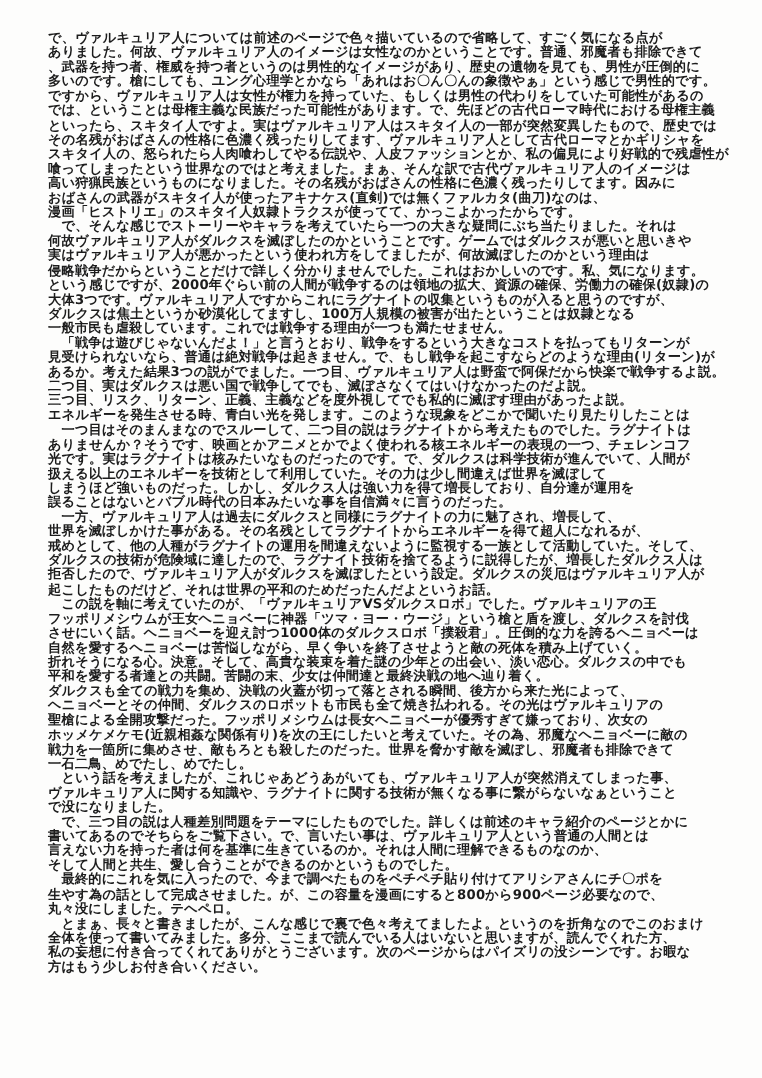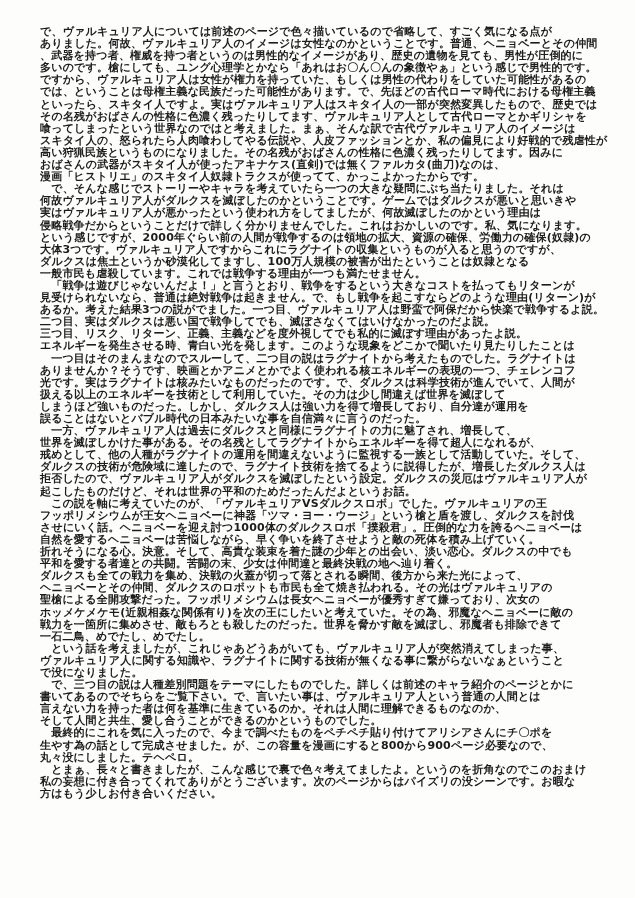--- a/index.html
+++ b/index.html
@@ -28,29 +28,29 @@
     white-space: pre;
     letter-spacing: 0.2px;
   }
 </style>
 </head>
 <body>
 
 <div class="page" style="background: rgb(253, 253, 252);">
   <div class="text-block" style="color: rgb(28, 28, 28);">
       <div class="line">で、ヴァルキュリア人については前述のページで色々描いているので省略して、すごく気になる点が</div>
-      <div class="line">ありました。何故、ヴァルキュリア人のイメージは女性なのかということです。普通、ヘニョベーとその仲間</div>
+      <div class="line">ありました。何故、ヴァルキュリア人のイメージは女性なのかということです。普通、邪魔者も排除できて</div>
       <div class="line">、武器を持つ者、権威を持つ者というのは男性的なイメージがあり、歴史の遺物を見ても、男性が圧倒的に</div>
       <div class="line">多いのです。槍にしても、ユング心理学とかなら「あれはお〇ん〇んの象徴やぁ」という感じで男性的です。</div>
       <div class="line">ですから、ヴァルキュリア人は女性が権力を持っていた、もしくは男性の代わりをしていた可能性があるの</div>
       <div class="line">では、ということは母権主義な民族だった可能性があります。で、先ほどの古代ローマ時代における母権主義</div>
       <div class="line">といったら、スキタイ人ですよ。実はヴァルキュリア人はスキタイ人の一部が突然変異したもので、歴史では</div>
       <div class="line">その名残がおばさんの性格に色濃く残ったりしてます、ヴァルキュリア人として古代ローマとかギリシャを</div>
+      <div class="line">スキタイ人の、怒られたら人肉喰わしてやる伝説や、人皮ファッションとか、私の偏見により好戦的で残虐性が</div>
       <div class="line">喰ってしまったという世界なのではと考えました。まぁ、そんな訳で古代ヴァルキュリア人のイメージは</div>
-      <div class="line">スキタイ人の、怒られたら人肉喰わしてやる伝説や、人皮ファッションとか、私の偏見により好戦的で残虐性が</div>
       <div class="line">高い狩猟民族というものになりました。その名残がおばさんの性格に色濃く残ったりしてます。因みに</div>
       <div class="line">おばさんの武器がスキタイ人が使ったアキナケス(直剣)では無くファルカタ(曲刀)なのは、</div>
       <div class="line">漫画「ヒストリエ」のスキタイ人奴隷トラクスが使ってて、かっこよかったからです。</div>
       <div class="line">　で、そんな感じでストーリーやキャラを考えていたら一つの大きな疑問にぶち当たりました。それは</div>
       <div class="line">何故ヴァルキュリア人がダルクスを滅ぼしたのかということです。ゲームではダルクスが悪いと思いきや</div>
       <div class="line">実はヴァルキュリア人が悪かったという使われ方をしてましたが、何故滅ぼしたのかという理由は</div>
       <div class="line">侵略戦争だからということだけで詳しく分かりませんでした。これはおかしいのです。私、気になります。</div>
       <div class="line">という感じですが、2000年ぐらい前の人間が戦争するのは領地の拡大、資源の確保、労働力の確保(奴隷)の</div>
       <div class="line">大体3つです。ヴァルキュリア人ですからこれにラグナイトの収集というものが入ると思うのですが、</div>
       <div class="line">ダルクスは焦土というか砂漠化してますし、100万人規模の被害が出たということは奴隷となる</div>
@@ -89,16 +89,17 @@
       <div class="line">ヴァルキュリア人に関する知識や、ラグナイトに関する技術が無くなる事に繋がらないなぁということ</div>
       <div class="line">で没になりました。</div>
       <div class="line">　で、三つ目の説は人種差別問題をテーマにしたものでした。詳しくは前述のキャラ紹介のページとかに</div>
       <div class="line">書いてあるのでそちらをご覧下さい。で、言いたい事は、ヴァルキュリア人という普通の人間とは</div>
       <div class="line">言えない力を持った者は何を基準に生きているのか。それは人間に理解できるものなのか、</div>
       <div class="line">そして人間と共生、愛し合うことができるのかというものでした。</div>
       <div class="line">　最終的にこれを気に入ったので、今まで調べたものをペチペチ貼り付けてアリシアさんにチ〇ポを</div>
       <div class="line">生やす為の話として完成させました。が、この容量を漫画にすると800から900ページ必要なので、</div>
       <div class="line">丸々没にしました。テヘペロ。</div>
       <div class="line">　とまぁ、長々と書きましたが、こんな感じで裏で色々考えてましたよ。というのを折角なのでこのおまけ</div>
+      <div class="line">全体を使って書いてみました。多分、ここまで読んでいる人はいないと思いますが、読んでくれた方、</div>
       <div class="line">私の妄想に付き合ってくれてありがとうございます。次のページからはパイズリの没シーンです。お暇な</div>
       <div class="line">方はもう少しお付き合いください。</div>
     </div>
 </div>
 
 </body></html>

